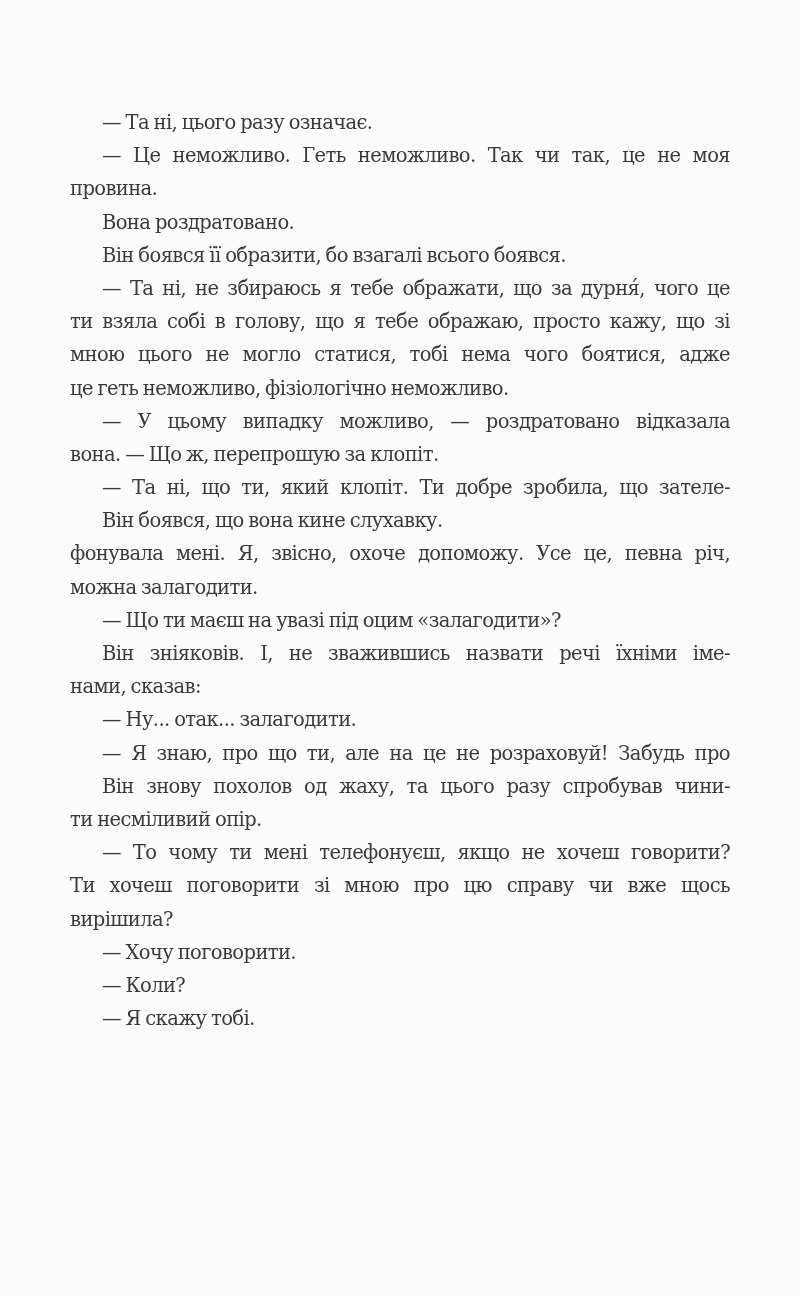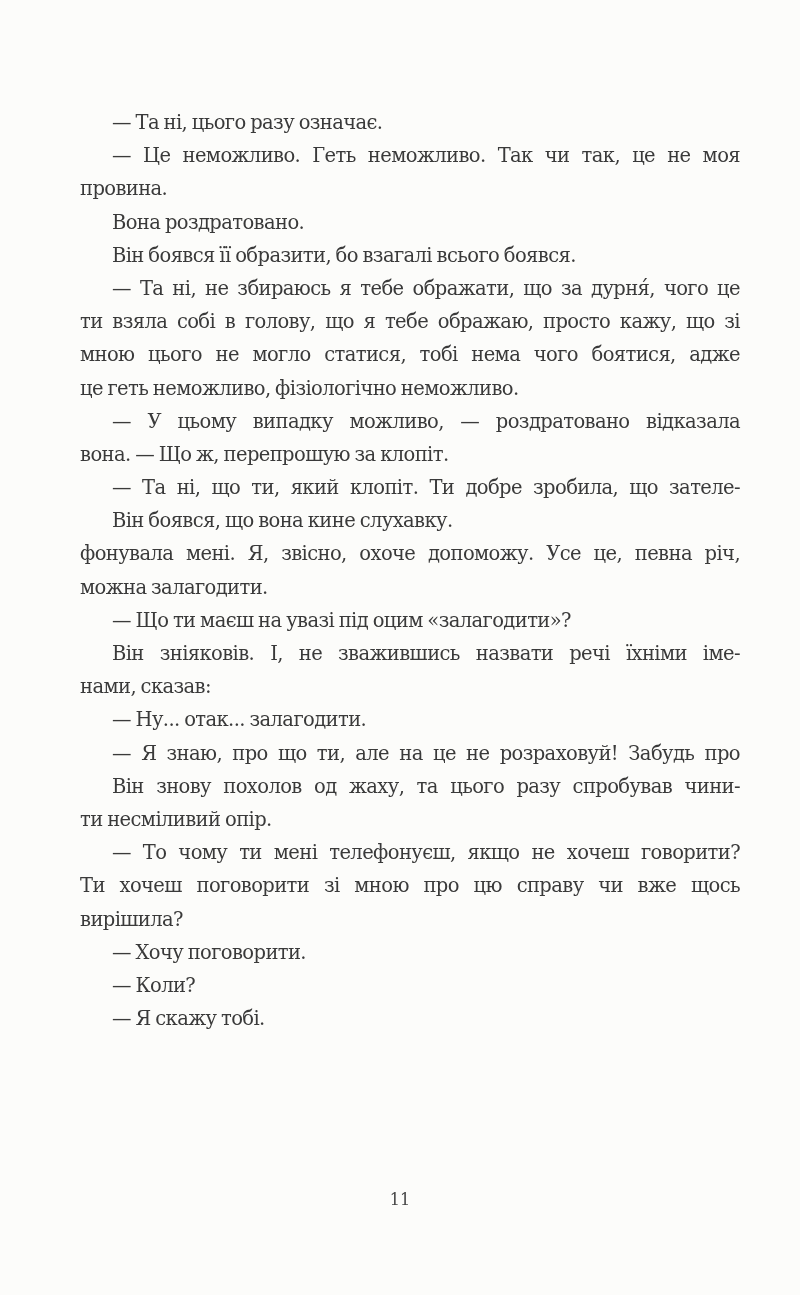--- a/index.html
+++ b/index.html
@@ -15,21 +15,21 @@
     }
     .page {
       position: absolute;
       left: 0; top: 0;
       width: 800px;
       height: 1295px;
       background: #fcfcfa;
     }
     .text-block {
       position: absolute;
-      left: 80px;
+      left: 70px;
       top: 106px;
       width: 660px;
       font-family: "DejaVu Serif", serif;
       font-size: 19.5px;
       color: #3a3a3a;
       letter-spacing: -0.6px;
       word-spacing: -1px;
     }
     .line {
       height: 33.2px;
@@ -83,14 +83,13 @@
     <div class="line indent justify">— Я знаю, про що ти, але на це не розраховуй! Забудь про</div>
     <div class="line indent justify">Він знову похолов од жаху, та цього разу спробував чини-</div>
     <div class="line">ти несміливий опір.</div>
     <div class="line indent justify">— То чому ти мені телефонуєш, якщо не хочеш говорити?</div>
     <div class="line justify">Ти хочеш поговорити зі мною про цю справу чи вже щось</div>
     <div class="line">вирішила?</div>
     <div class="line indent">— Хочу поговорити.</div>
     <div class="line indent">— Коли?</div>
     <div class="line indent">— Я скажу тобі.</div>
   </div>
-  <div class="page-number">11</div>
 </div>
 
 </body></html>

